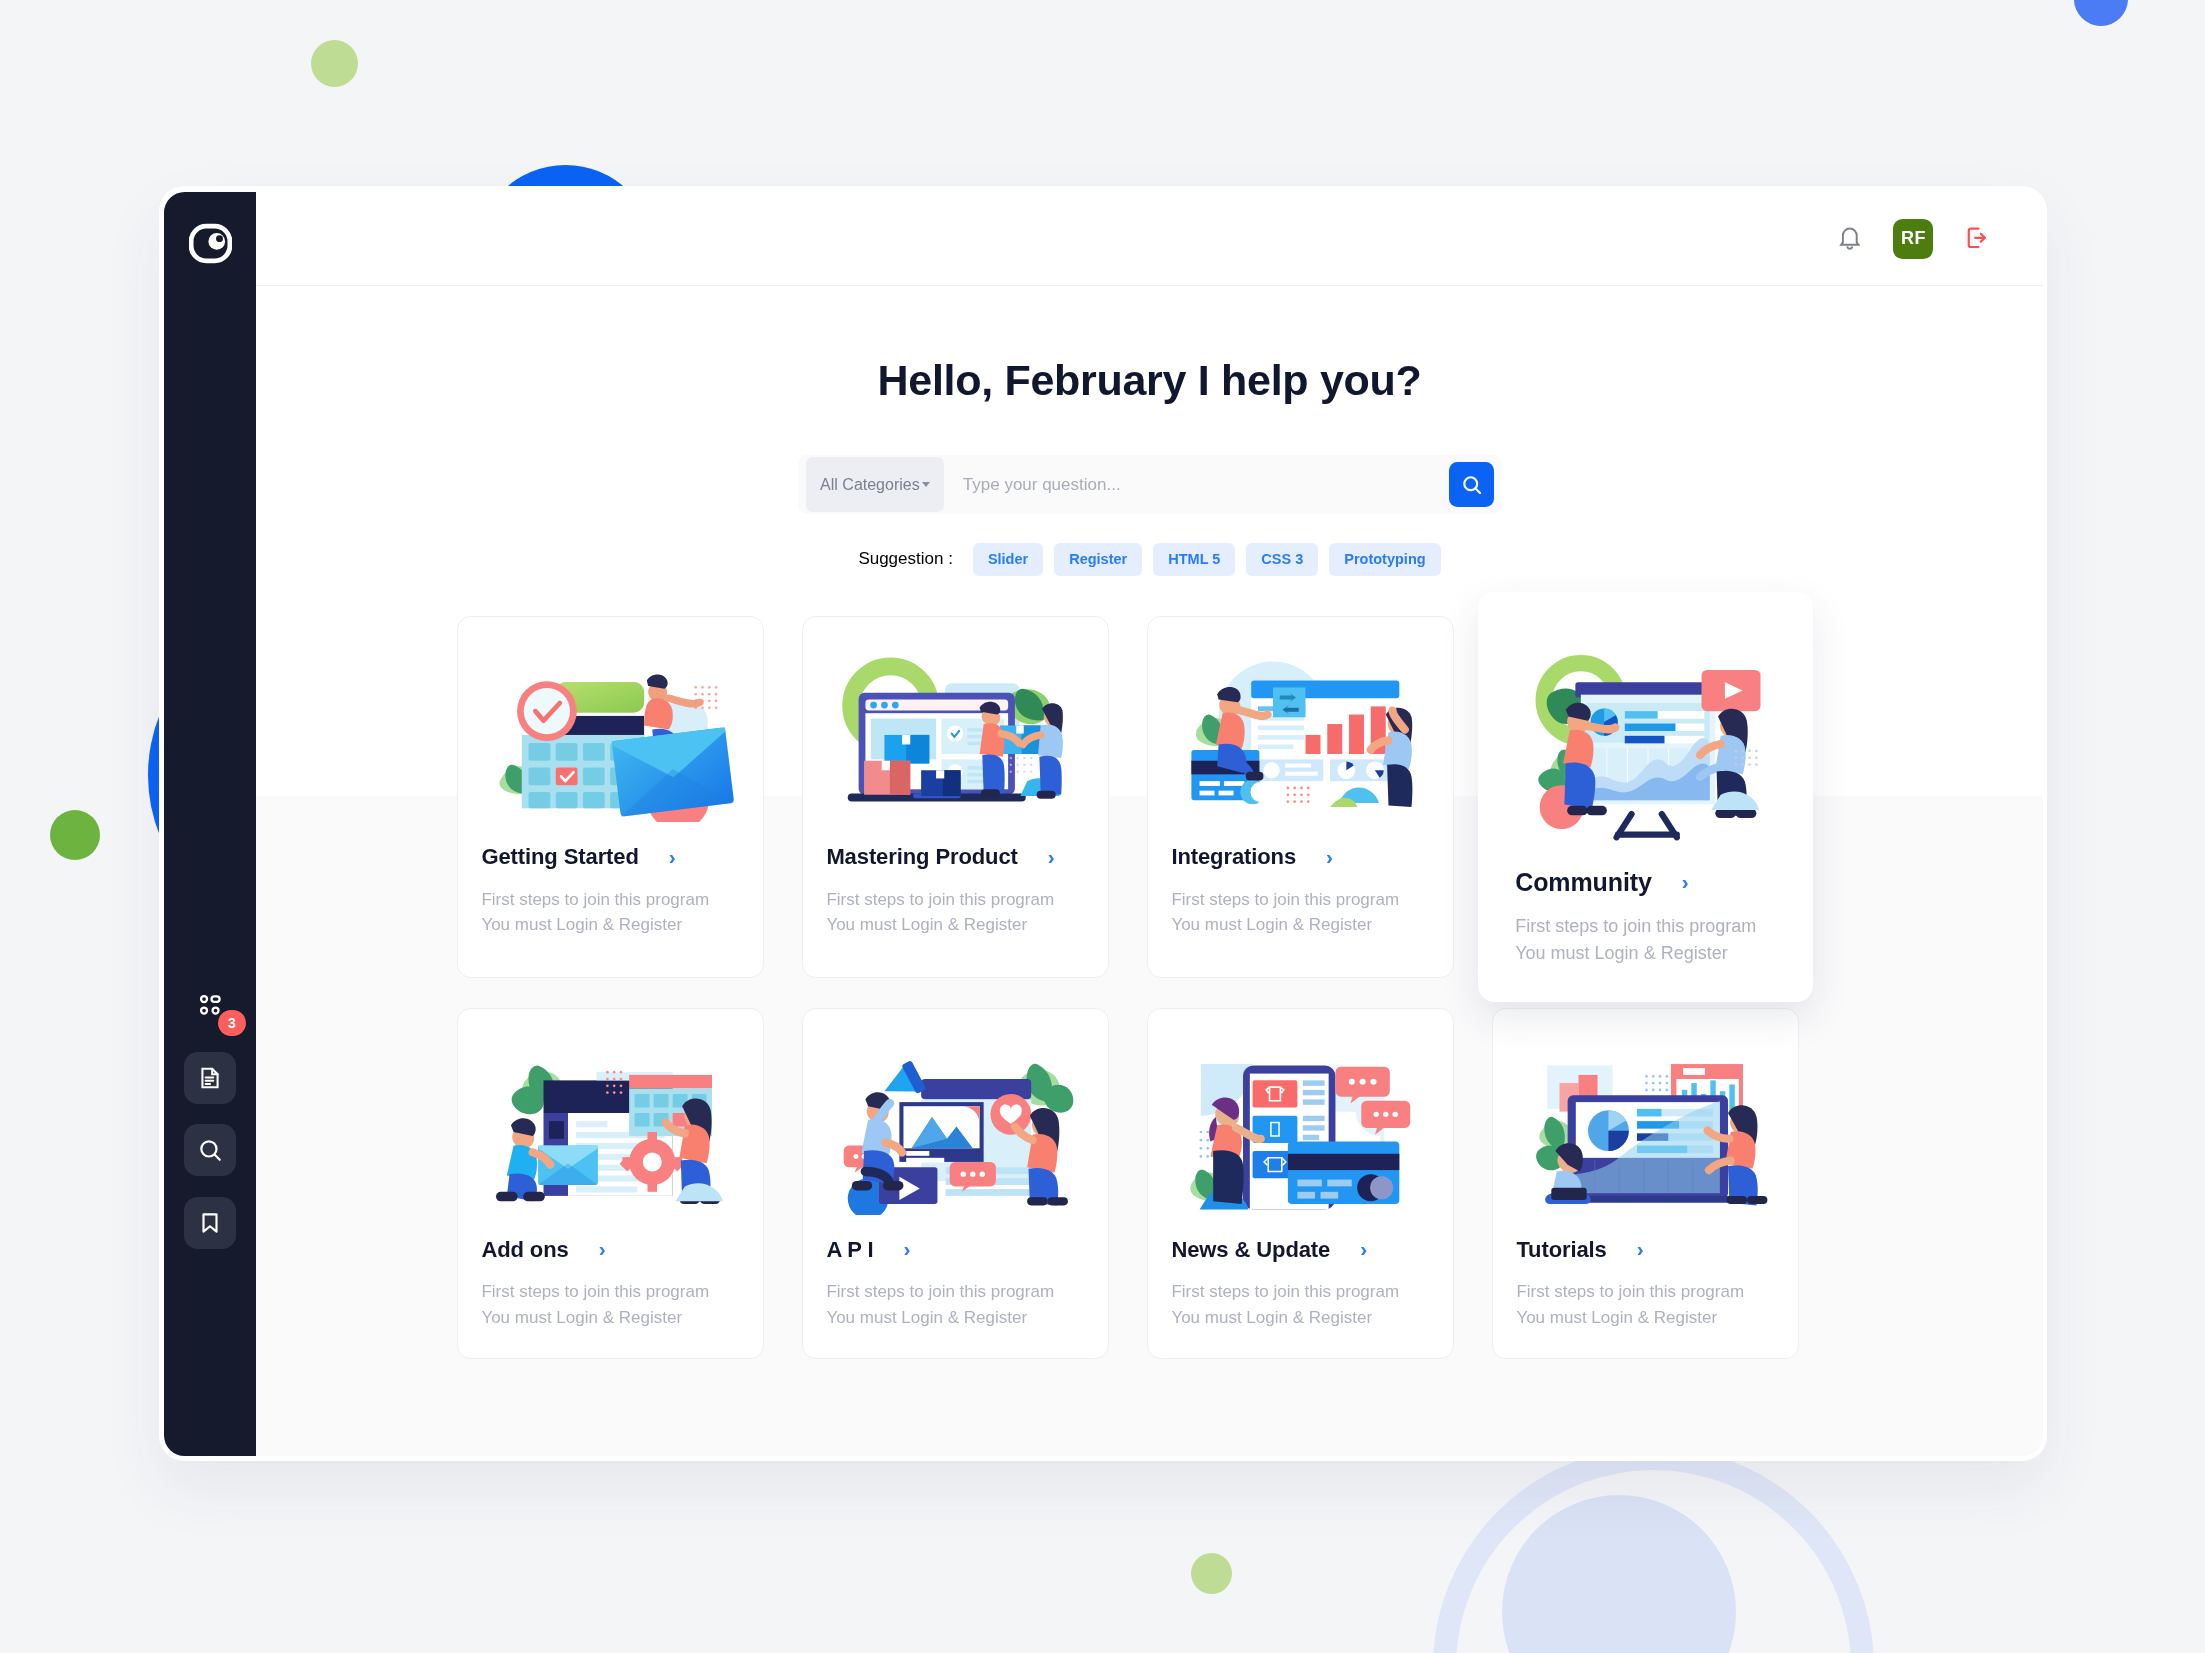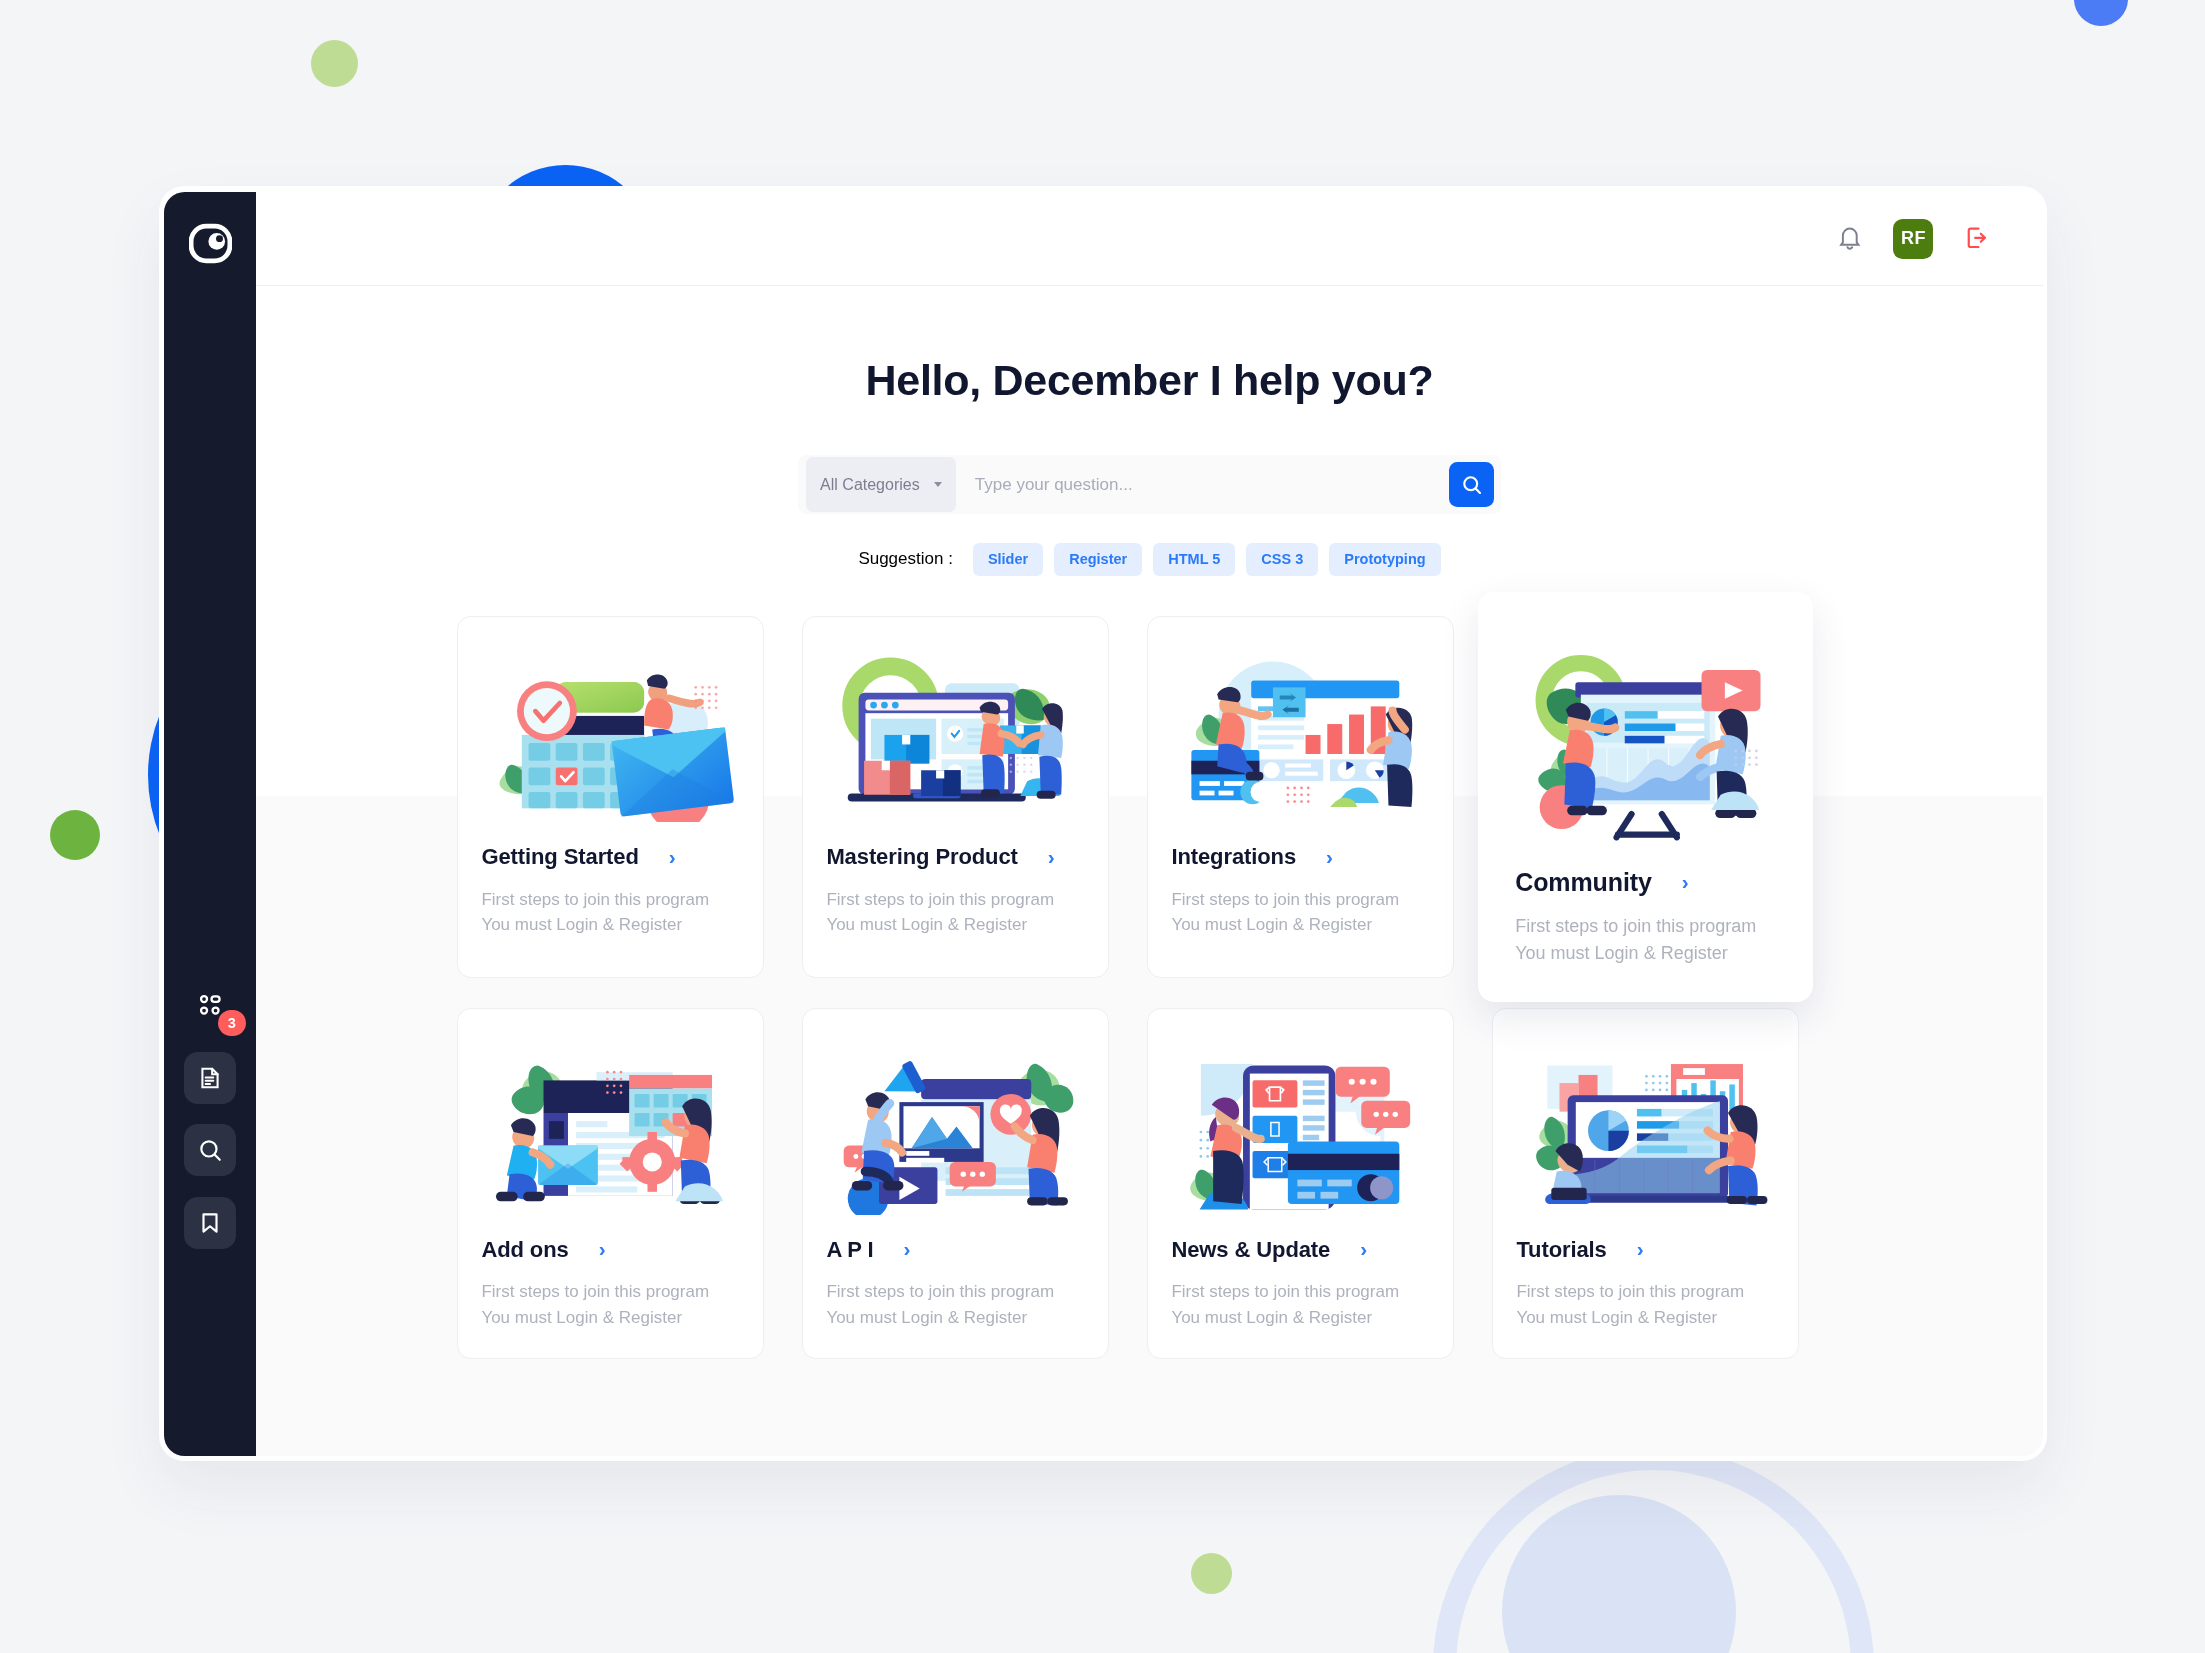--- a/index.html
+++ b/index.html
@@ -106,21 +106,21 @@
 
   
   .search-wrap { display: flex; justify-content: center; margin-top: 50px; }
   .search-bar {
     width: 703px; height: 59px; background: #fafafb; border-radius: 8.3px;
     display: flex; align-items: center; padding: 0 6.9px 0 8.3px; gap: 2.8px;
     position: relative;
   }
   .cat-select {
     height: 55px; padding: 0 13.8px; border-radius: 6.9px; background: #eceef3;
-    display: flex; align-items: center; gap: 14px;
+    display: flex; align-items: center; gap: 2px;
     font-size: 16px; color: #7b8090;
   }
   .chev { width: 0; height: 0; border-left: 4.8px solid transparent; border-right: 4.8px solid transparent; border-top: 5.5px solid #8a8f9e; }
   .search-input {
     flex: 1; border: none; outline: none; background: transparent;
     font-family: "Liberation Sans", sans-serif;
     font-size: 17px; color: #4c1d95; padding-left: 16.5px;
   }
   .search-input::placeholder { color: #a9adb9; }
   .search-btn {
@@ -248,21 +248,21 @@
             <path d="M15.5 8.5 19 12l-3.5 3.5"></path>
               <path d="M10.5 12H19"></path>
           </svg>
         </div>
       </header>
 
       <div class="content">
         <div class="content-lower"></div>
 
         <div class="content-inner">
-          <h1 class="hero-title">Hello, December I help you?</h1>
+          <h1 class="hero-title">Hello, February I help you?</h1>
 
           <div class="search-wrap">
             <div class="search-bar">
               <div class="cat-select">
                 <span>All Categories</span>
                 <span class="chev"></span>
               </div>
               <input class="search-input" type="text" placeholder="Type your question..." style="">
               <button class="search-btn">
                 <svg width="23.4" height="23.4" viewBox="0 0 24 24" fill="none" stroke="#fff" stroke-width="2.2" stroke-linecap="round">

